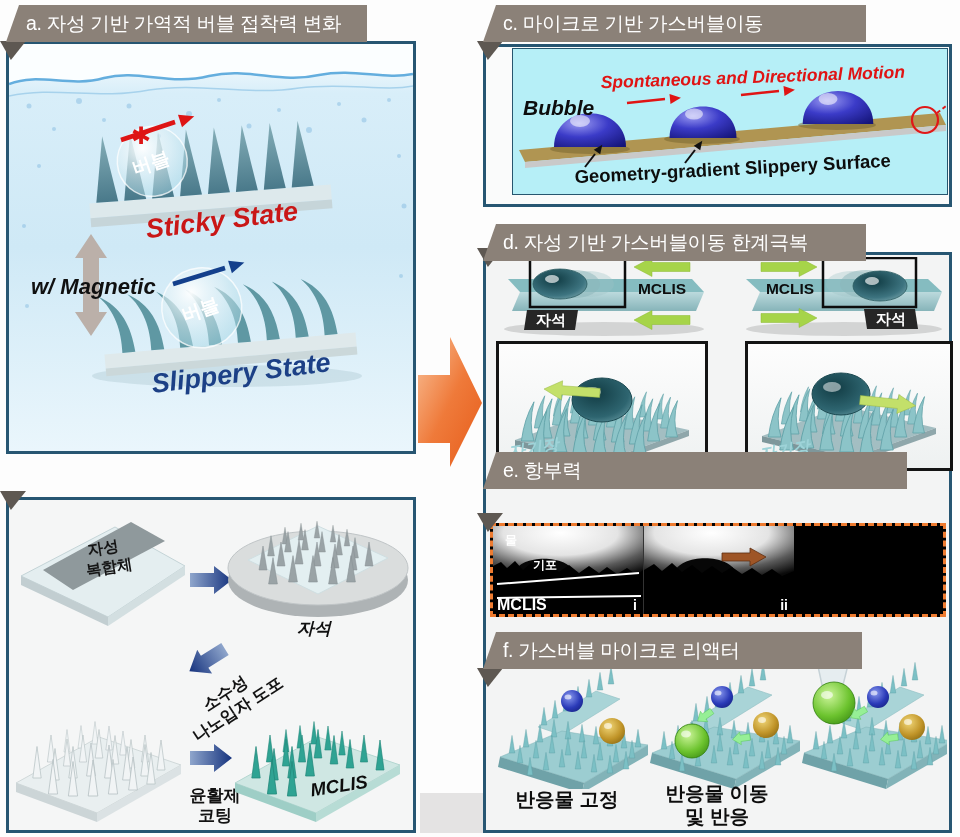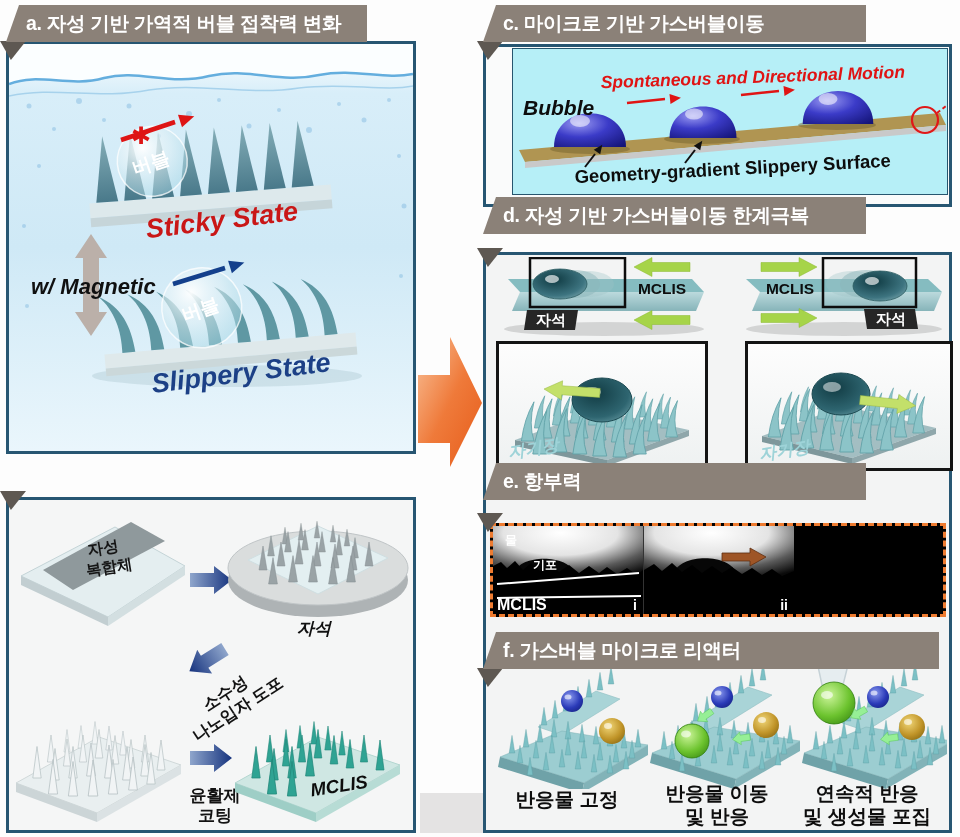--- a/index.html
+++ b/index.html
@@ -1,18 +1,18 @@
 <!DOCTYPE html>
 <html><head>
 <meta charset="utf-8">
 <style>
   html,body{margin:0;padding:0;background:#ffffff;}
   #stage{position:relative;width:960px;height:837px;background:#fdfdfd;overflow:hidden;
          font-family:"Liberation Sans","DejaVu Sans",sans-serif;}
-  .banner{position:absolute;height:37px;background:#8b8178;color:#ffffff;font-weight:bold;
+  .banner{position:absolute;height:37px;background:#8b8178;color:#ffffff;font-weight:normal;
           font-size:19.5px;line-height:37px;padding-left:20px;box-sizing:border-box;
           clip-path:polygon(13px 0,100% 0,100% 100%,0 100%);z-index:6;white-space:nowrap;
           letter-spacing:-0.3px;}
   .fold{position:absolute;width:26px;height:19px;background:#5e5852;
         clip-path:polygon(0 0,100% 0,42% 100%);z-index:5;}
   .pbox{position:absolute;border:3px solid #275672;box-sizing:border-box;background:#f4f5f5;z-index:1;}
   svg{display:block;}
   svg text{font-family:"Liberation Sans","DejaVu Sans",sans-serif;}
   .frame{border:3px solid #141414;background:linear-gradient(#fdfdfd,#eef1f1);position:absolute;box-sizing:border-box;}
   .ecap{position:absolute;display:flex;border:3px dashed #ee7b30;background:#000;box-sizing:border-box;}
@@ -314,21 +314,21 @@
           <line x1="172" y1="114" x2="182" y2="101"></line>
             <polygon points="0,-4 9,0 0,4" transform="translate(184,99) rotate(-54)" fill="#111" stroke="none"></polygon>
         </g>
         <circle cx="412" cy="71" r="13" fill="none" stroke="#e01818" stroke-width="2.2"></circle>
         <line x1="424" y1="64" x2="433" y2="57" stroke="#e01818" stroke-width="2" stroke-dasharray="4,3"></line>
         <text x="220" y="126" transform="rotate(-3 220 126)" text-anchor="middle" font-size="18.5" font-weight="bold" fill="#0d0d0d">Geometry-gradient Slippery Surface</text>
       </svg>
     </div>
   </div>
 
-  <div class="banner" style="left:483px;top:197px;width:383px">
+  <div class="banner" style="left:483px;top:224px;width:383px">
     <span>d. 자성 기반 가스버블이동 한계극복</span>
   </div>
   <div class="fold" style="left:477px;top:248px"></div>
 
   <div class="pbox" style="left:483px;top:252px;width:469px;height:581px;background:#f3f4f4">
 
     <svg style="position:absolute;left:6px;top:2px" width="236" height="82" viewBox="0 0 236 82">
       <defs>
         <radialGradient id="drop" cx="0.4" cy="0.35" r="0.9">
           <stop offset="0" stop-color="#0f3a42"></stop>
@@ -596,29 +596,25 @@
       </g>
     </svg>
 
     <div class="fcap" style="left:156px;top:527px;width:150px">
       <div>반응물 이동</div>
       <div>및 반응</div>
     </div>
     <div class="fcap" style="left:10px;top:533px;width:142px">
       <div>반응물 고정</div>
     </div>
-    <div class="fcap" style="left:300px;top:527px;width:162px">
-      <div>연속적 반응</div>
-      <div>및 생성물 포집</div>
-    </div>
-  </div>
-
-  <div class="banner" style="left:483px;top:463px;width:383px">
+  </div>
+
+  <div class="banner" style="left:483px;top:452px;width:424px">
     <span>e. 항부력</span>
   </div>
   <div class="fold" style="left:477px;top:513px"></div>
 
-  <div class="banner" style="left:483px;top:632px;width:456px">
+  <div class="banner" style="left:483px;top:632px;width:379px">
     <span>f. 가스버블 마이크로 리액터</span>
   </div>
   <div class="fold" style="left:477px;top:668px"></div>
 
 </div>
 
 </body></html>

